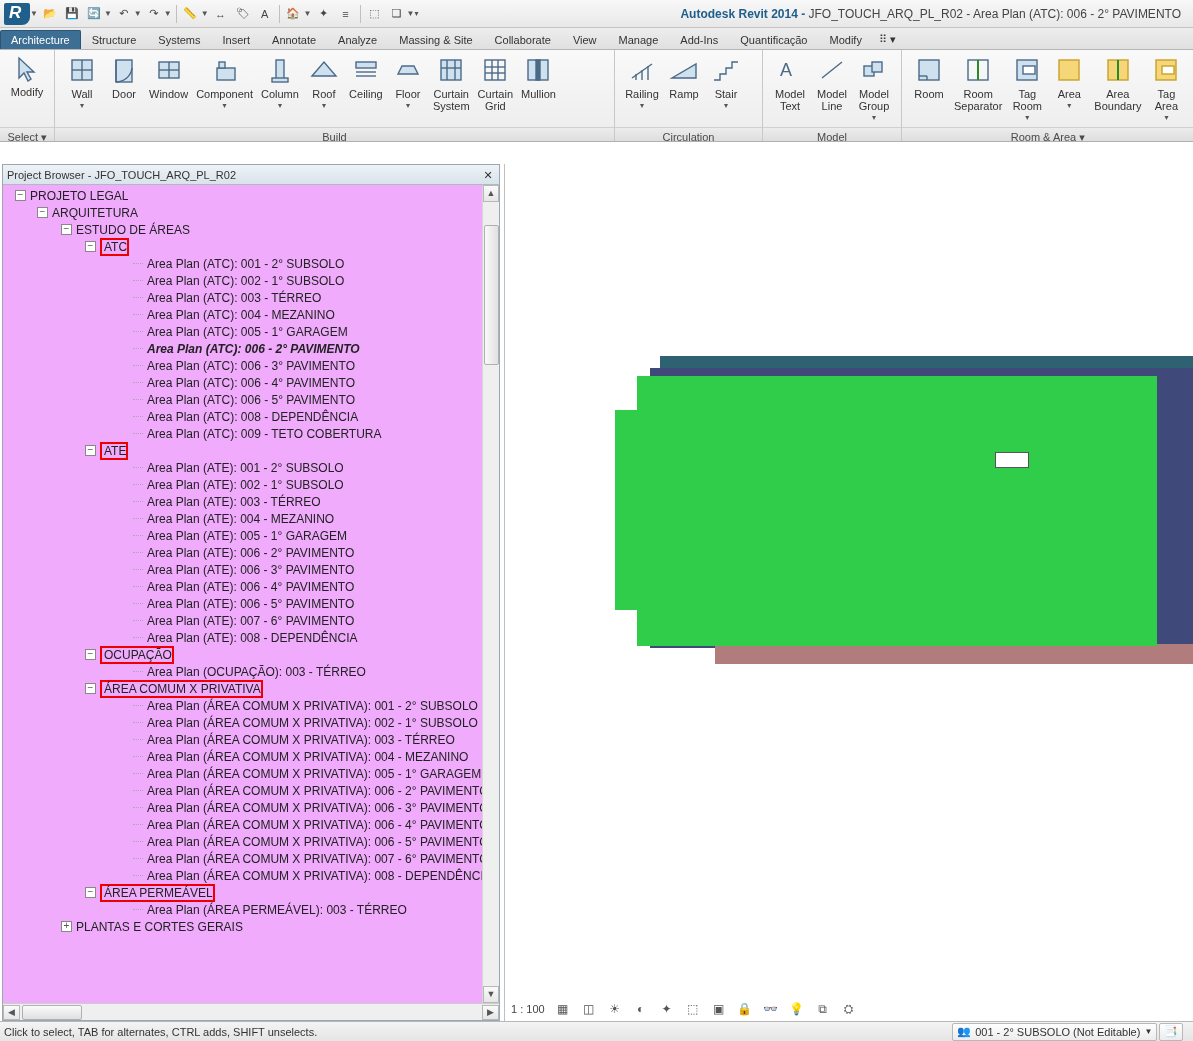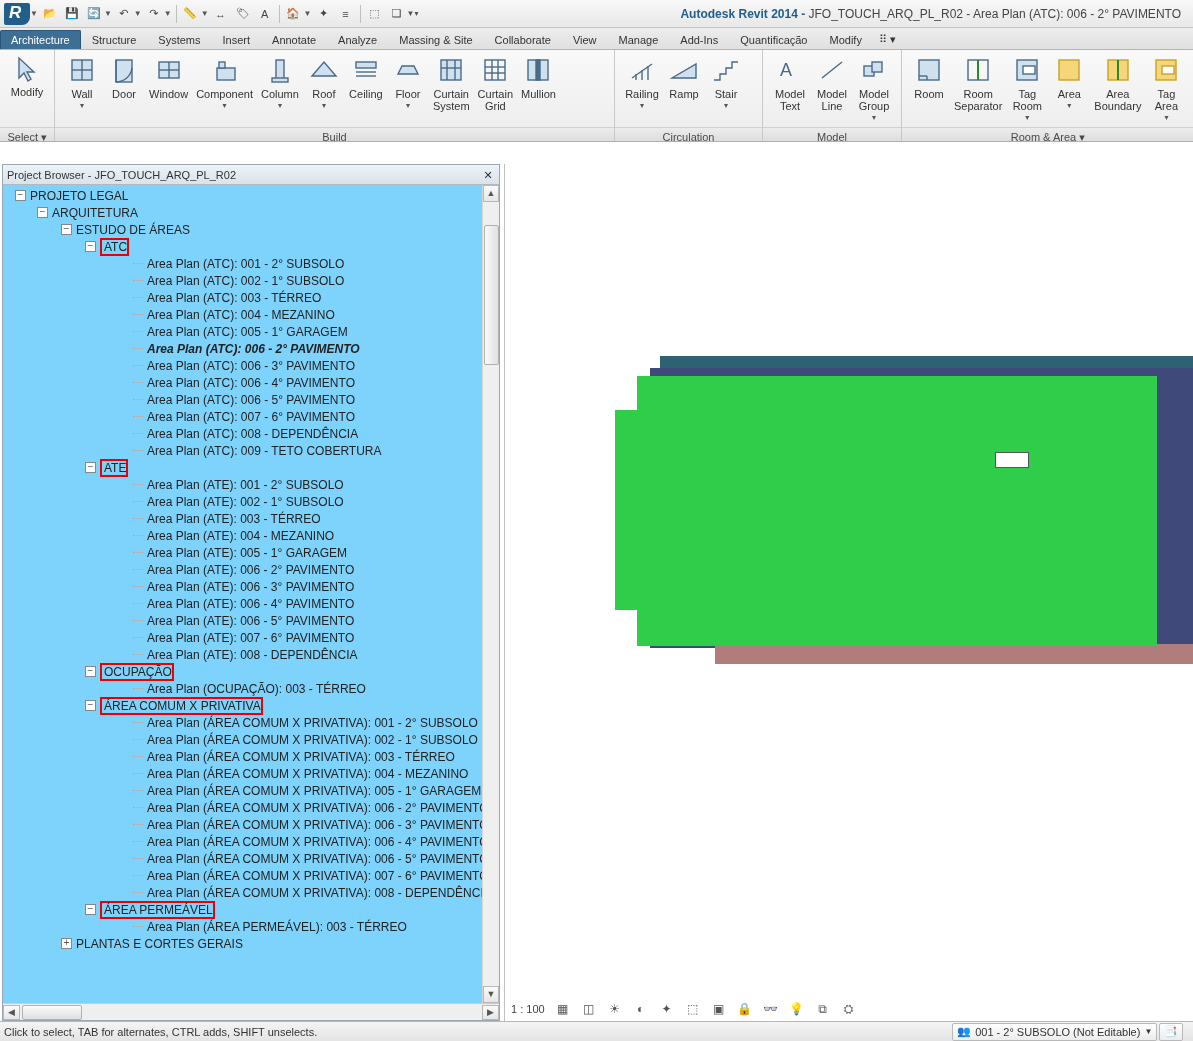--- a/index.html
+++ b/index.html
@@ -27,21 +27,21 @@
   .panel { border-right:1px solid #c8c8c8; display:flex; flex-direction:column; }
   .panel-body { flex:1; display:flex; align-items:flex-start; padding:2px 6px 0 6px; gap:0; }
   .panel-title { height:14px; background:linear-gradient(#ececec,#dedede); text-align:center; font-size:11px; color:#4a4a4a; border-top:1px solid #d0d0d0; line-height:18px; position:relative; }
   .rbtn { display:flex; flex-direction:column; align-items:center; justify-content:flex-start; padding:2px 4px 0 4px; min-width:42px; cursor:default; }
   .rbtn .icon { width:32px; height:32px; margin-bottom:2px; }
   .rbtn .lbl { text-align:center; font-size:11px; color:#333; line-height:12px; min-height:24px; display:flex; flex-direction:column; justify-content:flex-start; }
   .rbtn .lbl .sm { font-size:8px; color:#555; }
 
   
   .workarea { position:relative; height: calc(1041px - 28px - 22px - 92px - 20px); }
-  .browser { position:absolute; top:22px; left:2px; width:498px; height: calc(100% - 22px); border:1px solid #9aa7b2; background:#7dd3fc; }
+  .browser { position:absolute; top:22px; left:2px; width:498px; height: calc(100% - 22px); border:1px solid #9aa7b2; background:#f0abfc; }
   .browser-header { height:20px; background:linear-gradient(#eef3f7,#d9e3ea); border-bottom:1px solid #b0bac2; display:flex; align-items:center; padding:0 4px; font-size:11px; color:#333; }
   .browser-header .close { margin-left:auto; width:14px; height:14px; font-size:11px; text-align:center; line-height:12px; border:1px solid transparent; }
   .browser-body { position:relative; height:calc(100% - 20px - 17px); overflow:hidden; }
   .tree { padding:2px 0 2px 6px; font-size:12px; color:#222; }
   .tree-row { white-space:nowrap; padding:1px 0; display:flex; align-items:center; height:17px; }
   .tw { display:inline-block; width:11px; height:11px; border:1px solid #888; text-align:center; line-height:8px; font-size:10px; color:#555; margin-right:4px; background:#fff; }
   .indent0 { padding-left:6px; }
   .indent1 { padding-left:28px; }
   .indent2 { padding-left:52px; }
   .indent3 { padding-left:76px; }
@@ -471,21 +471,20 @@
           </div>
           <div class="tree-row leaf">Area Plan (ATC): 001 - 2° SUBSOLO</div>
           <div class="tree-row leaf">Area Plan (ATC): 002 - 1° SUBSOLO</div>
           <div class="tree-row leaf">Area Plan (ATC): 003 - TÉRREO</div>
           <div class="tree-row leaf">Area Plan (ATC): 004 - MEZANINO</div>
           <div class="tree-row leaf">Area Plan (ATC): 005 - 1° GARAGEM</div>
           <div class="tree-row leaf bold">Area Plan (ATC): 006 - 2° PAVIMENTO</div>
           <div class="tree-row leaf">Area Plan (ATC): 006 - 3° PAVIMENTO</div>
           <div class="tree-row leaf">Area Plan (ATC): 006 - 4° PAVIMENTO</div>
           <div class="tree-row leaf">Area Plan (ATC): 006 - 5° PAVIMENTO</div>
-          <div class="tree-row leaf">Area Plan (ATC): 007 - 6° PAVIMENTO</div>
           <div class="tree-row leaf">Area Plan (ATC): 008 - DEPENDÊNCIA</div>
           <div class="tree-row leaf">Area Plan (ATC): 009 - TETO COBERTURA</div>
           <div class="tree-row indent3">
             <span class="tw">−</span>
             <span class="redbox">ATE</span>
           </div>
           <div class="tree-row leaf">Area Plan (ATE): 001 - 2° SUBSOLO</div>
           <div class="tree-row leaf">Area Plan (ATE): 002 - 1° SUBSOLO</div>
           <div class="tree-row leaf">Area Plan (ATE): 003 - TÉRREO</div>
           <div class="tree-row leaf">Area Plan (ATE): 004 - MEZANINO</div>

